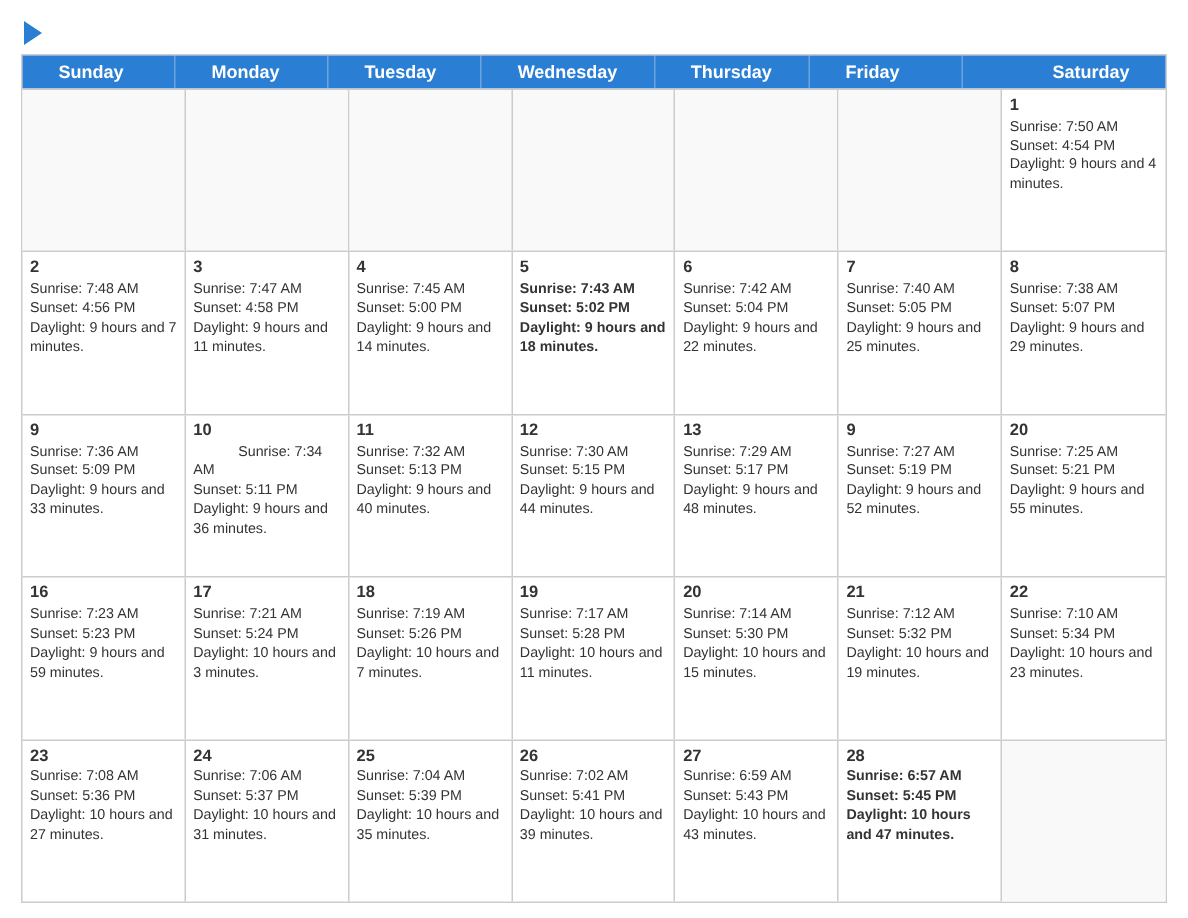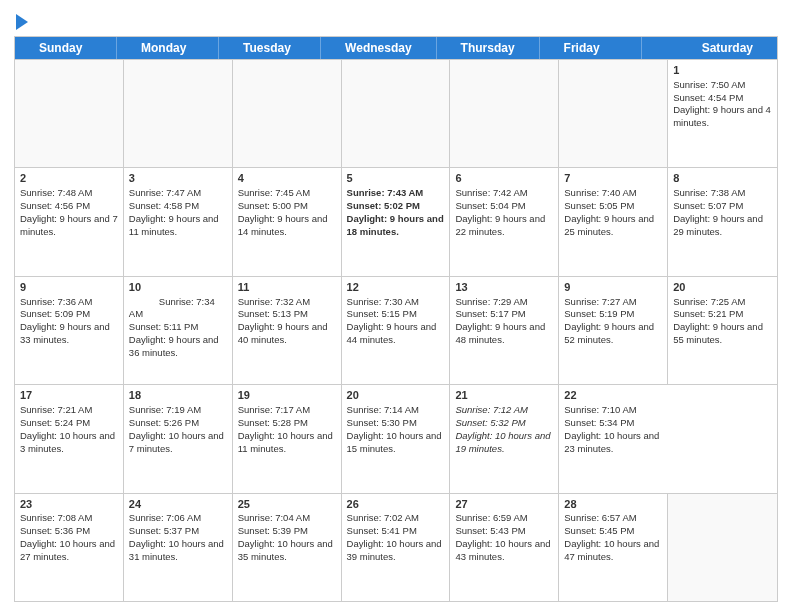--- a/index.html
+++ b/index.html
@@ -193,33 +193,36 @@
 Sunset: 5:17 PM
 Daylight: 9 hours and 48 minutes.</span></div>
           <div class="cal-cell"><span class="day-num">9</span><span style="white-space: pre-wrap;">Sunrise: 7:27 AM
 Sunset: 5:19 PM
 Daylight: 9 hours and 52 minutes.</span></div>
           <div class="cal-cell"><span class="day-num">20</span><span style="white-space: pre-wrap;">Sunrise: 7:25 AM
 Sunset: 5:21 PM
 Daylight: 9 hours and 55 minutes.</span></div>
         </div>
         <div class="cal-row">
+          <div class="cal-cell"><span class="day-num">16</span><span style="white-space: pre-wrap;">Sunrise: 7:23 AM
+Sunset: 5:23 PM
+Daylight: 9 hours and 59 minutes.</span></div>
           <div class="cal-cell"><span class="day-num">17</span><span style="white-space: pre-wrap;">Sunrise: 7:21 AM
 Sunset: 5:24 PM
 Daylight: 10 hours and 3 minutes.</span></div>
           <div class="cal-cell"><span class="day-num">18</span><span style="white-space: pre-wrap;">Sunrise: 7:19 AM
 Sunset: 5:26 PM
 Daylight: 10 hours and 7 minutes.</span></div>
           <div class="cal-cell"><span class="day-num">19</span><span style="white-space: pre-wrap;">Sunrise: 7:17 AM
 Sunset: 5:28 PM
 Daylight: 10 hours and 11 minutes.</span></div>
           <div class="cal-cell"><span class="day-num">20</span><span style="white-space: pre-wrap;">Sunrise: 7:14 AM
 Sunset: 5:30 PM
 Daylight: 10 hours and 15 minutes.</span></div>
-          <div class="cal-cell"><span class="day-num">21</span><span style="white-space: pre-wrap; font-style: italic;">Sunrise: 7:12 AM
+          <div class="cal-cell"><span class="day-num">21</span><span style="white-space: pre-wrap;">Sunrise: 7:12 AM
 Sunset: 5:32 PM
 Daylight: 10 hours and 19 minutes.</span></div>
           <div class="cal-cell"><span class="day-num">22</span><span style="white-space: pre-wrap;">Sunrise: 7:10 AM
 Sunset: 5:34 PM
 Daylight: 10 hours and 23 minutes.</span></div>
         </div>
         <div class="cal-row">
           <div class="cal-cell"><span class="day-num">23</span><span style="white-space: pre-wrap;">Sunrise: 7:08 AM
 Sunset: 5:36 PM
 Daylight: 10 hours and 27 minutes.</span></div>
@@ -228,20 +231,20 @@
 Daylight: 10 hours and 31 minutes.</span></div>
           <div class="cal-cell"><span class="day-num">25</span><span style="white-space: pre-wrap; text-align: right;">Sunrise: 7:04 AM
 Sunset: 5:39 PM
 Daylight: 10 hours and 35 minutes.</span></div>
           <div class="cal-cell"><span class="day-num">26</span><span style="white-space: pre-wrap;">Sunrise: 7:02 AM
 Sunset: 5:41 PM
 Daylight: 10 hours and 39 minutes.</span></div>
           <div class="cal-cell"><span class="day-num">27</span><span style="white-space: pre-wrap; margin-top: 44px;">Sunrise: 6:59 AM
 Sunset: 5:43 PM
 Daylight: 10 hours and 43 minutes.</span></div>
-          <div class="cal-cell"><span class="day-num">28</span><span style="white-space: pre-wrap;">Sunrise: 6:57 AM
+          <div class="cal-cell"><span class="day-num">28</span><span style="white-space: pre-wrap; font-weight: bold;">Sunrise: 6:57 AM
 Sunset: 5:45 PM
 Daylight: 10 hours and 47 minutes.</span></div>
           <div class="cal-cell empty"></div>
         </div>
       </div>
   </div>
 </div>
 
 </body></html>

